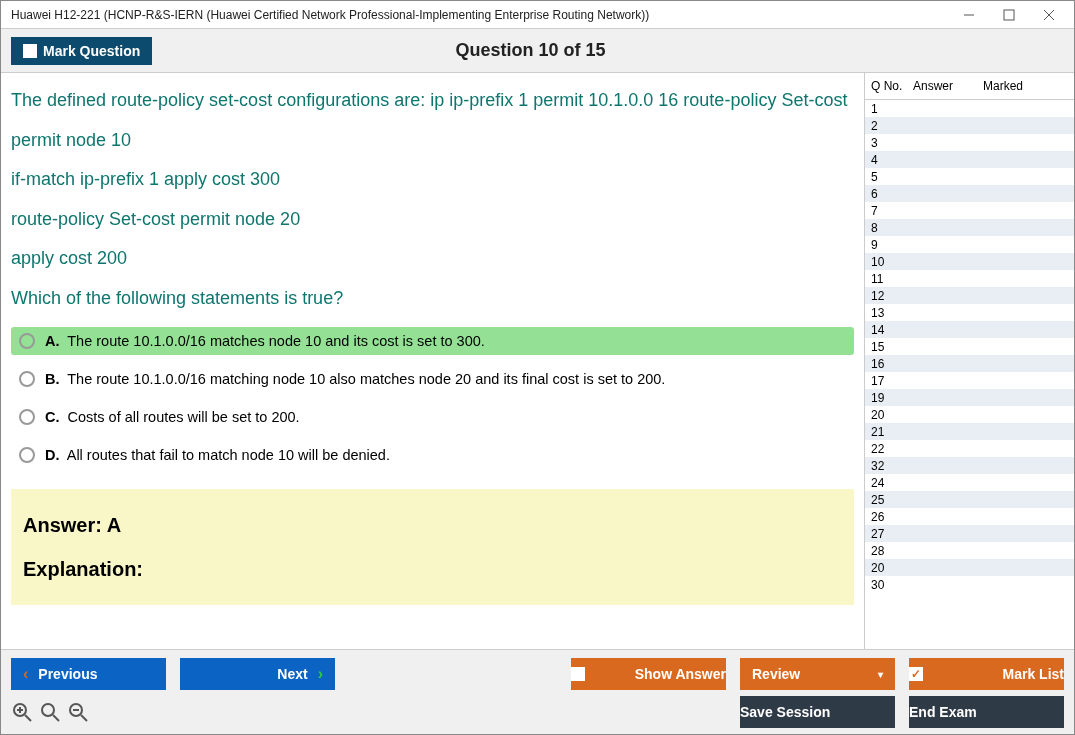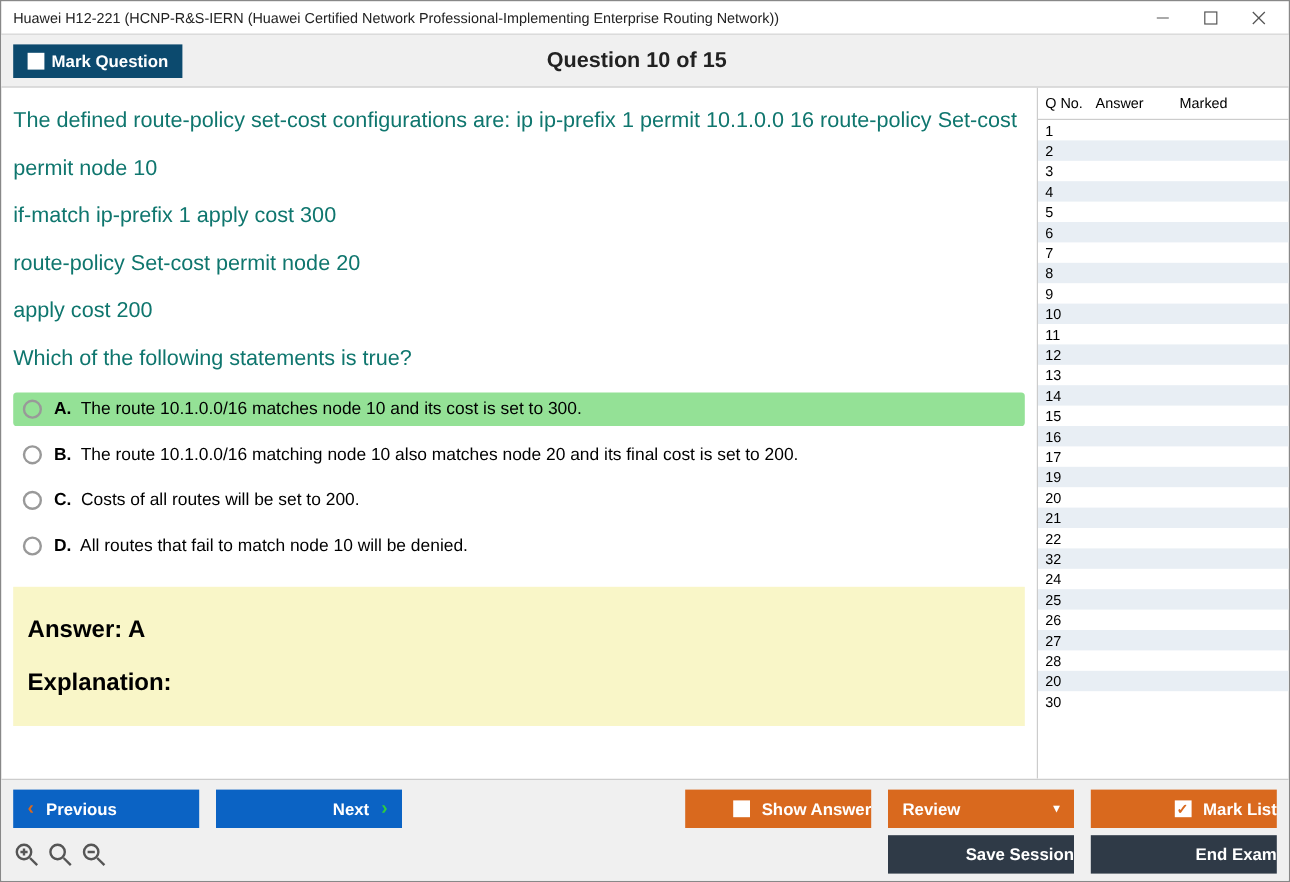--- a/index.html
+++ b/index.html
@@ -145,21 +145,21 @@
   }
   .footer-row1 {
     display: flex;
     align-items: center;
     gap: 14px;
   }
   .btn {
     height: 32px;
     display: flex;
     align-items: center;
-    justify-content: flex-end;
+    justify-content: space-between;
     font-weight: bold;
     font-size: 14px;
     color: #fff;
     cursor: pointer;
     border: none;
     gap: 10px;
   }
   .btn-blue { background: #0b63c4; }
   .btn-orange { background: #d9691e; }
   .btn-dark { background: #2f3a47; }

